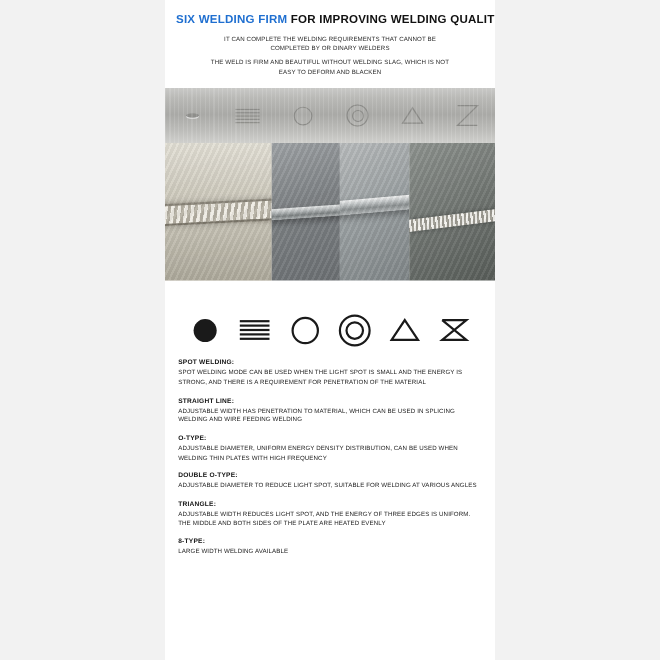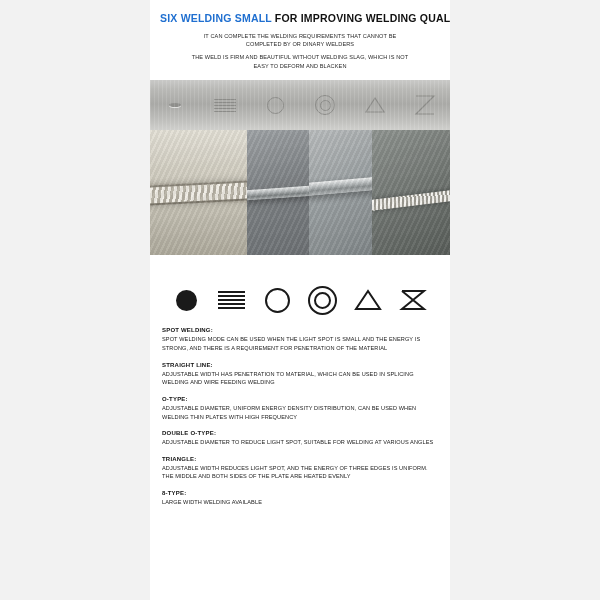--- a/index.html
+++ b/index.html
@@ -170,21 +170,21 @@
   }
 </style>
 </head>
 <body>
 
 <div id="page">
   <div class="sheet">
 
     <div class="header">
       <div class="title-line">
-        <span class="title-blue">SIX WELDING SMALL</span>
+        <span class="title-blue">SIX WELDING FIRM</span>
         <span class="title-black">FOR IMPROVING WELDING QUALITY</span>
       </div>
       <div class="subtitle">
         <p>IT CAN COMPLETE THE WELDING REQUIREMENTS THAT CANNOT BE</p>
         <p>COMPLETED BY OR DINARY WELDERS</p>
         <div class="gap"></div>
         <p>THE WELD IS FIRM AND BEAUTIFUL WITHOUT WELDING SLAG, WHICH IS NOT</p>
         <p>EASY TO DEFORM AND BLACKEN</p>
       </div>
     </div>

